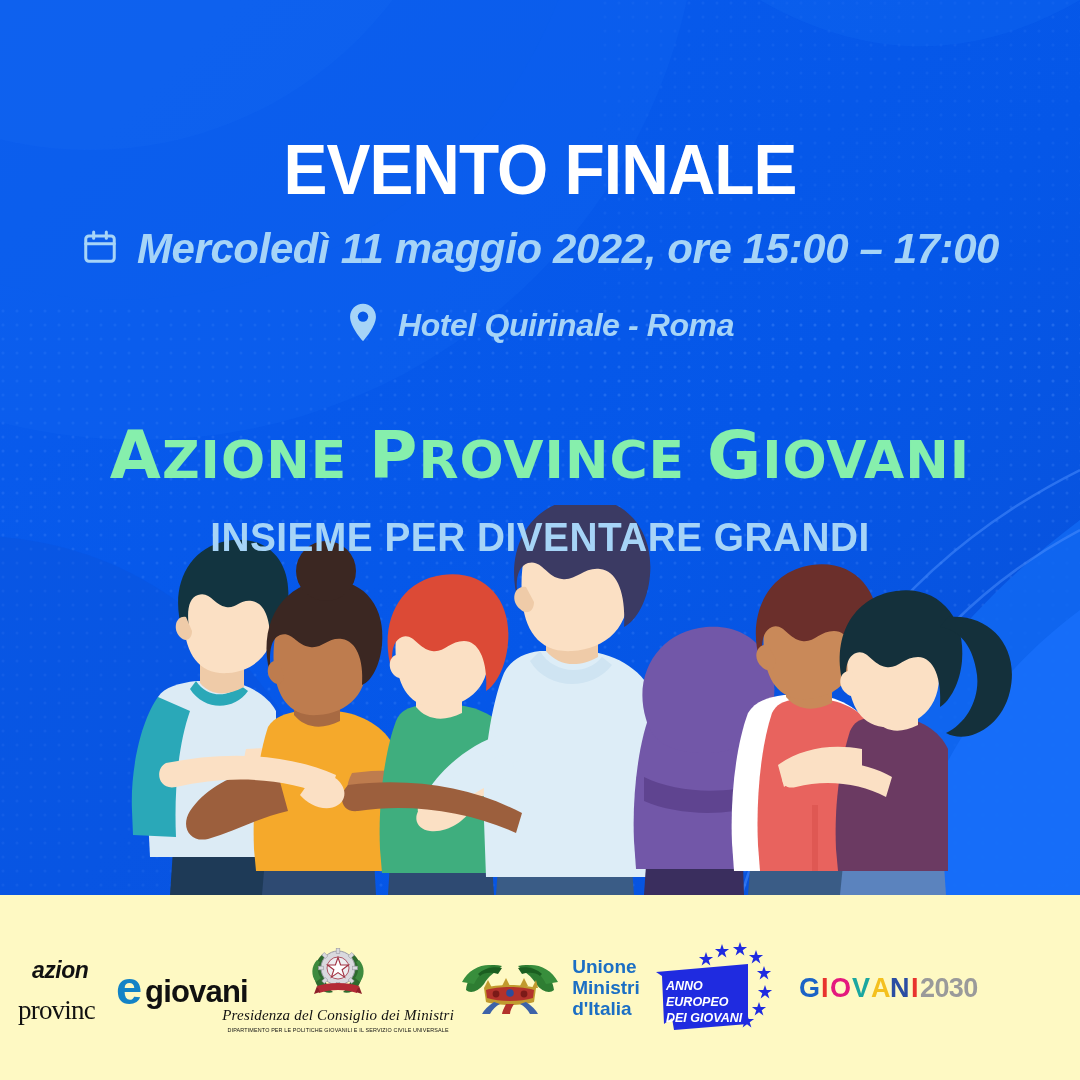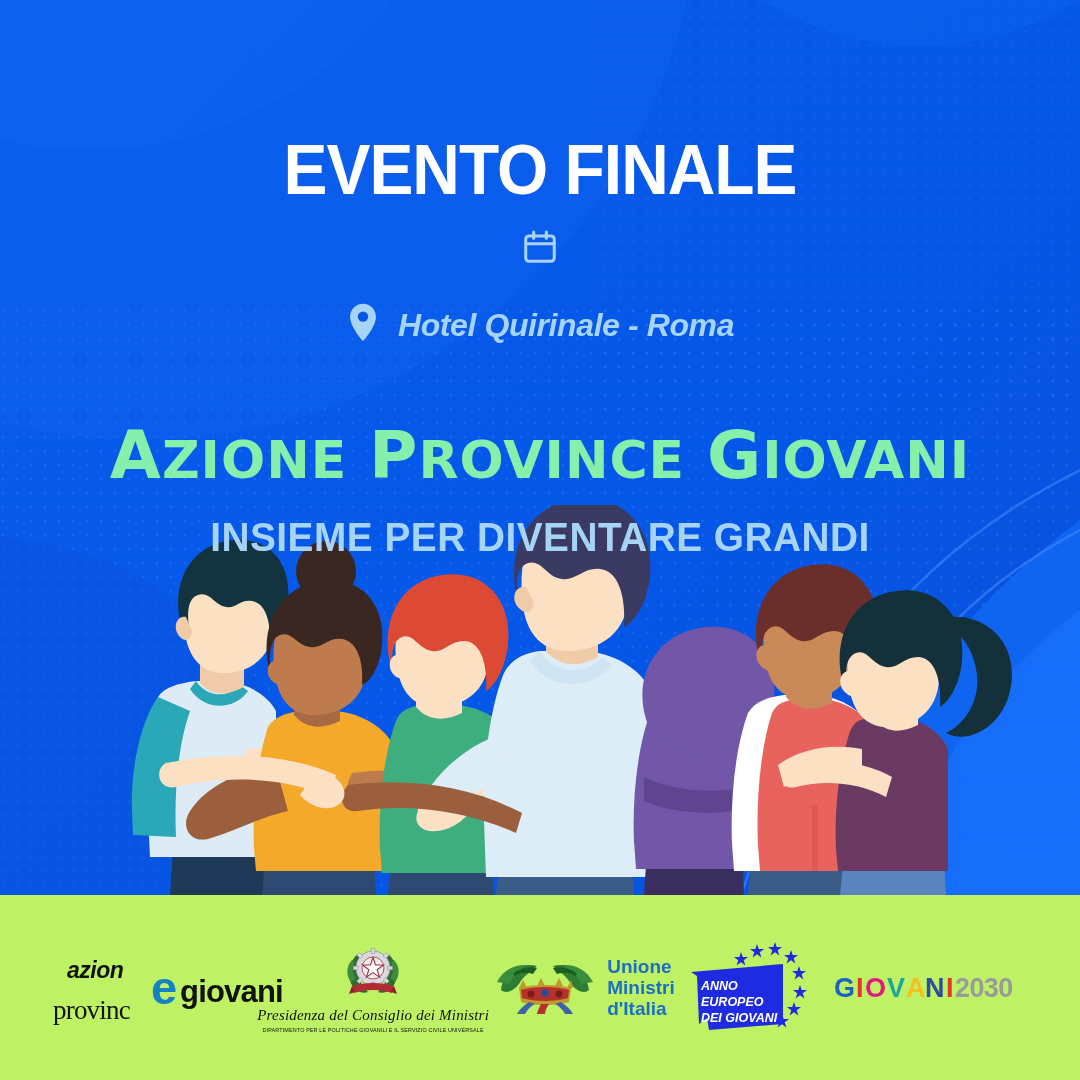--- a/index.html
+++ b/index.html
@@ -84,22 +84,22 @@
 
   
   .illustration{
     position:absolute;left:0;bottom:185px;width:1080px;height:390px;z-index:4;
   }
   .illu-svg{display:block;width:1080px;height:390px;}
 
   
   .footer{
     position:absolute;left:0;bottom:0;width:1080px;height:185px;
-    background:#bef264;z-index:10;
-    display:flex;align-items:center;justify-content:center;
+    background:#fef9c3;z-index:10;
+    display:flex;align-items:center;
   }
   .logo-strip{
     display:flex;align-items:center;justify-content:space-between;
     width:1010px;padding:0 18px;box-sizing:border-box;
   }
   .logo{display:flex;align-items:center;justify-content:center;}
 
   
   .apg{position:relative;width:200px;height:56px;}
   .apg-azion{
@@ -217,20 +217,21 @@
 
     <div class="meta-row meta-date">
       <span class="meta-icon">
         <svg width="38" height="38" viewBox="0 0 24 24" fill="none" stroke="#A6D4F7" stroke-width="1.9" stroke-linecap="round" stroke-linejoin="round">
           <rect x="3" y="5" width="18" height="16" rx="2"></rect>
           <line x1="3" y1="10" x2="21" y2="10"></line>
           <line x1="8" y1="2.5" x2="8" y2="6.5"></line>
           <line x1="16" y1="2.5" x2="16" y2="6.5"></line>
         </svg>
       </span>
+      <span class="meta-text">Mercoledì 11 maggio 2022, ore 15:00 – 17:00</span>
     </div>
 
     <div class="meta-row meta-place">
       <span class="meta-icon">
         <svg width="34" height="40" viewBox="0 0 24 30" fill="#A6D4F7">
           <path d="M12 0.6C6.6 0.6 2.3 4.9 2.3 10.3c0 7.0 8.2 16.6 9.0 17.6a0.9 0.9 0 0 0 1.4 0c0.8-1.0 9.0-10.6 9.0-17.6C21.7 4.9 17.4 0.6 12 0.6z"></path>
           <circle cx="12" cy="10.2" r="3.9" fill="#0557E8"></circle>
         </svg>
       </span>
       <span class="meta-text">Hotel Quirinale - Roma</span>

